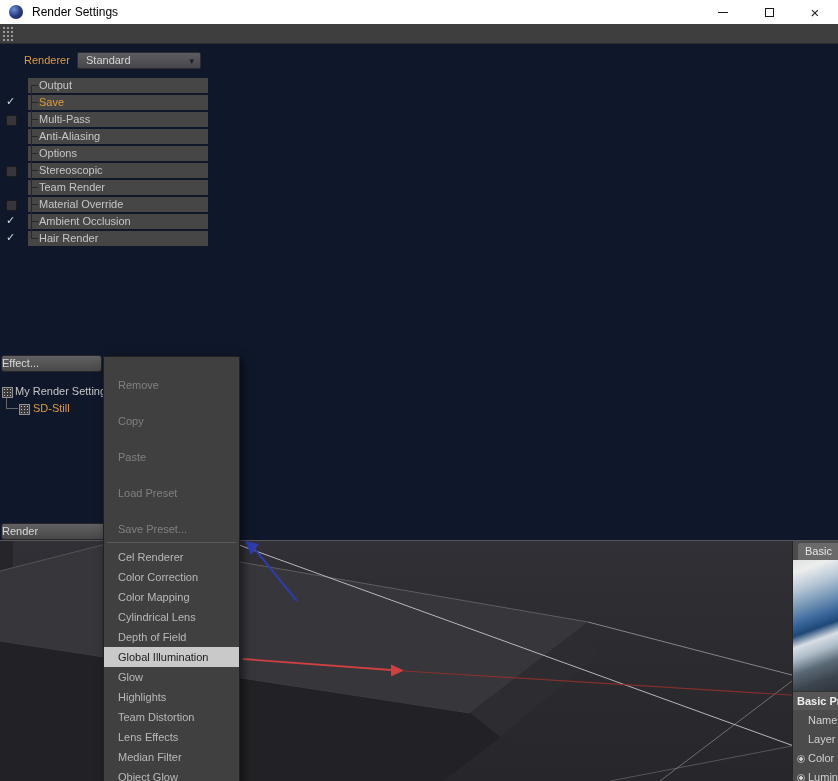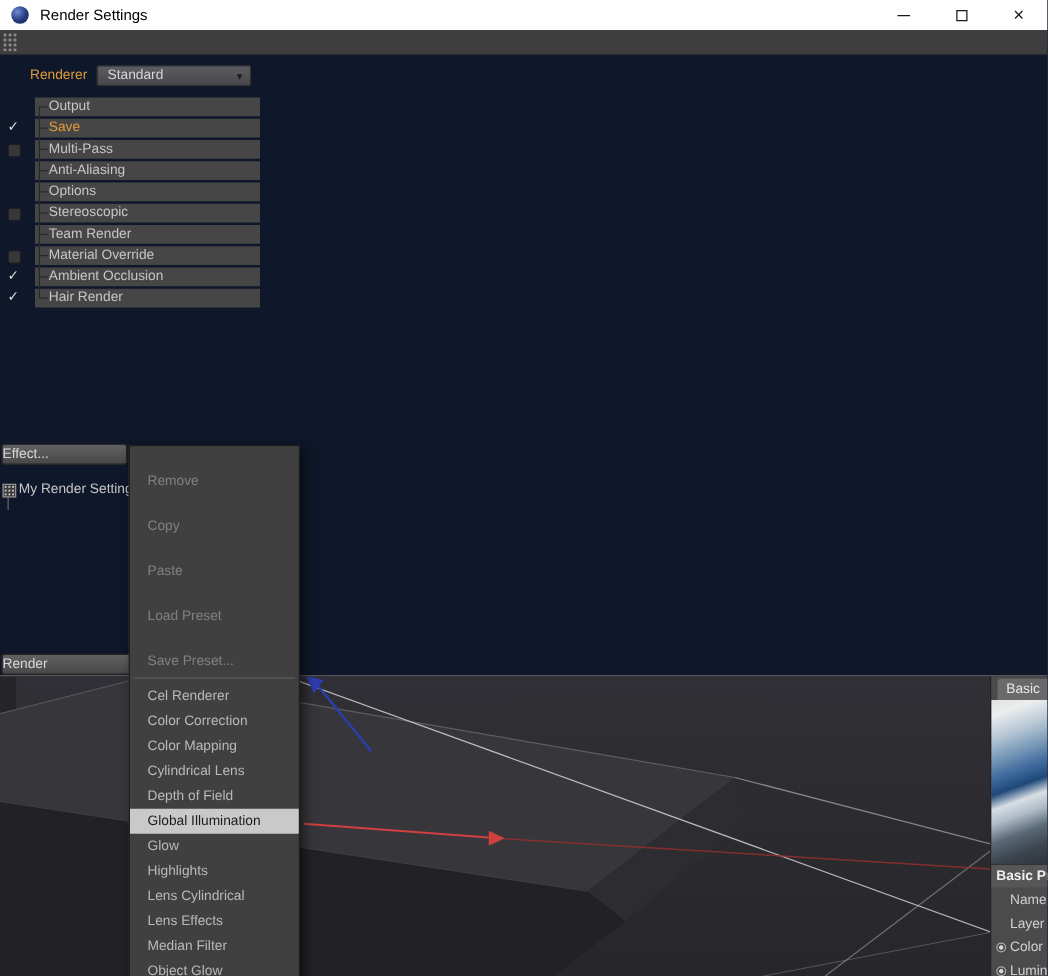--- a/index.html
+++ b/index.html
@@ -233,20 +233,24 @@
       </div>
 
     <div class="btn btn-effect">Effect...</div>
 
     <div class="preset-tree">
 
     <div class="preset-row lvl1">
           <span class="ps-icon"></span>
           <span class="ps-label">My Render Setting</span>
         </div>
+        <div class="preset-row lvl2 accent">
+          <span class="ps-icon"></span>
+          <span class="ps-label">SD-Still</span>
+        </div>
       </div>
 
     <div class="btn btn-render">Render</div>
   </div>
 
   <div class="viewport">
     <svg width="838" height="240" viewBox="0 0 838 240">
       <rect x="0" y="0" width="13" height="240" fill="#1d1d21" opacity="0.55"></rect>
 
       <polygon points="0,30 118,0 588,81 470,172 0,100" fill="#36363b"></polygon>
@@ -325,21 +329,21 @@
       <div class="menu-item highlighted">
         <span>Global Illumination</span>
       </div>
       <div class="menu-item">
         <span>Glow</span>
       </div>
       <div class="menu-item">
         <span>Highlights</span>
       </div>
       <div class="menu-item">
-        <span>Lens Cylindrical</span>
+        <span>Team Distortion</span>
       </div>
       <div class="menu-item">
         <span>Lens Effects</span>
       </div>
       <div class="menu-item">
         <span>Median Filter</span>
       </div>
       <div class="menu-item">
         <span>Object Glow</span>
       </div>

